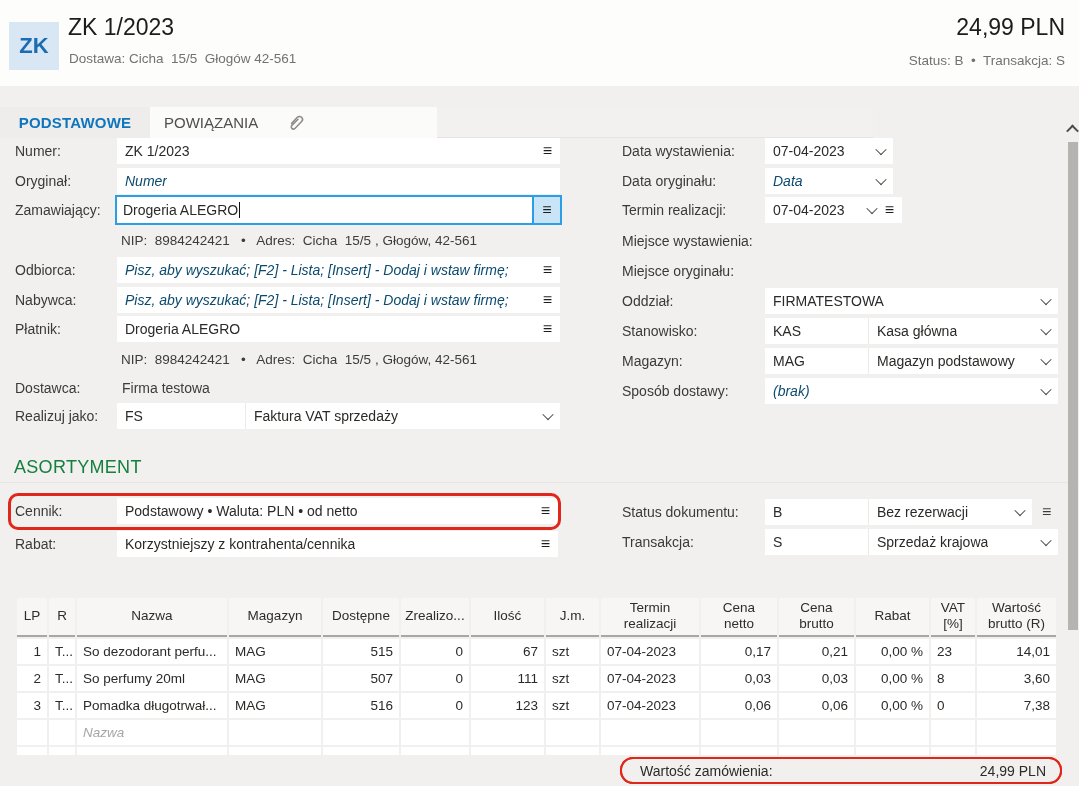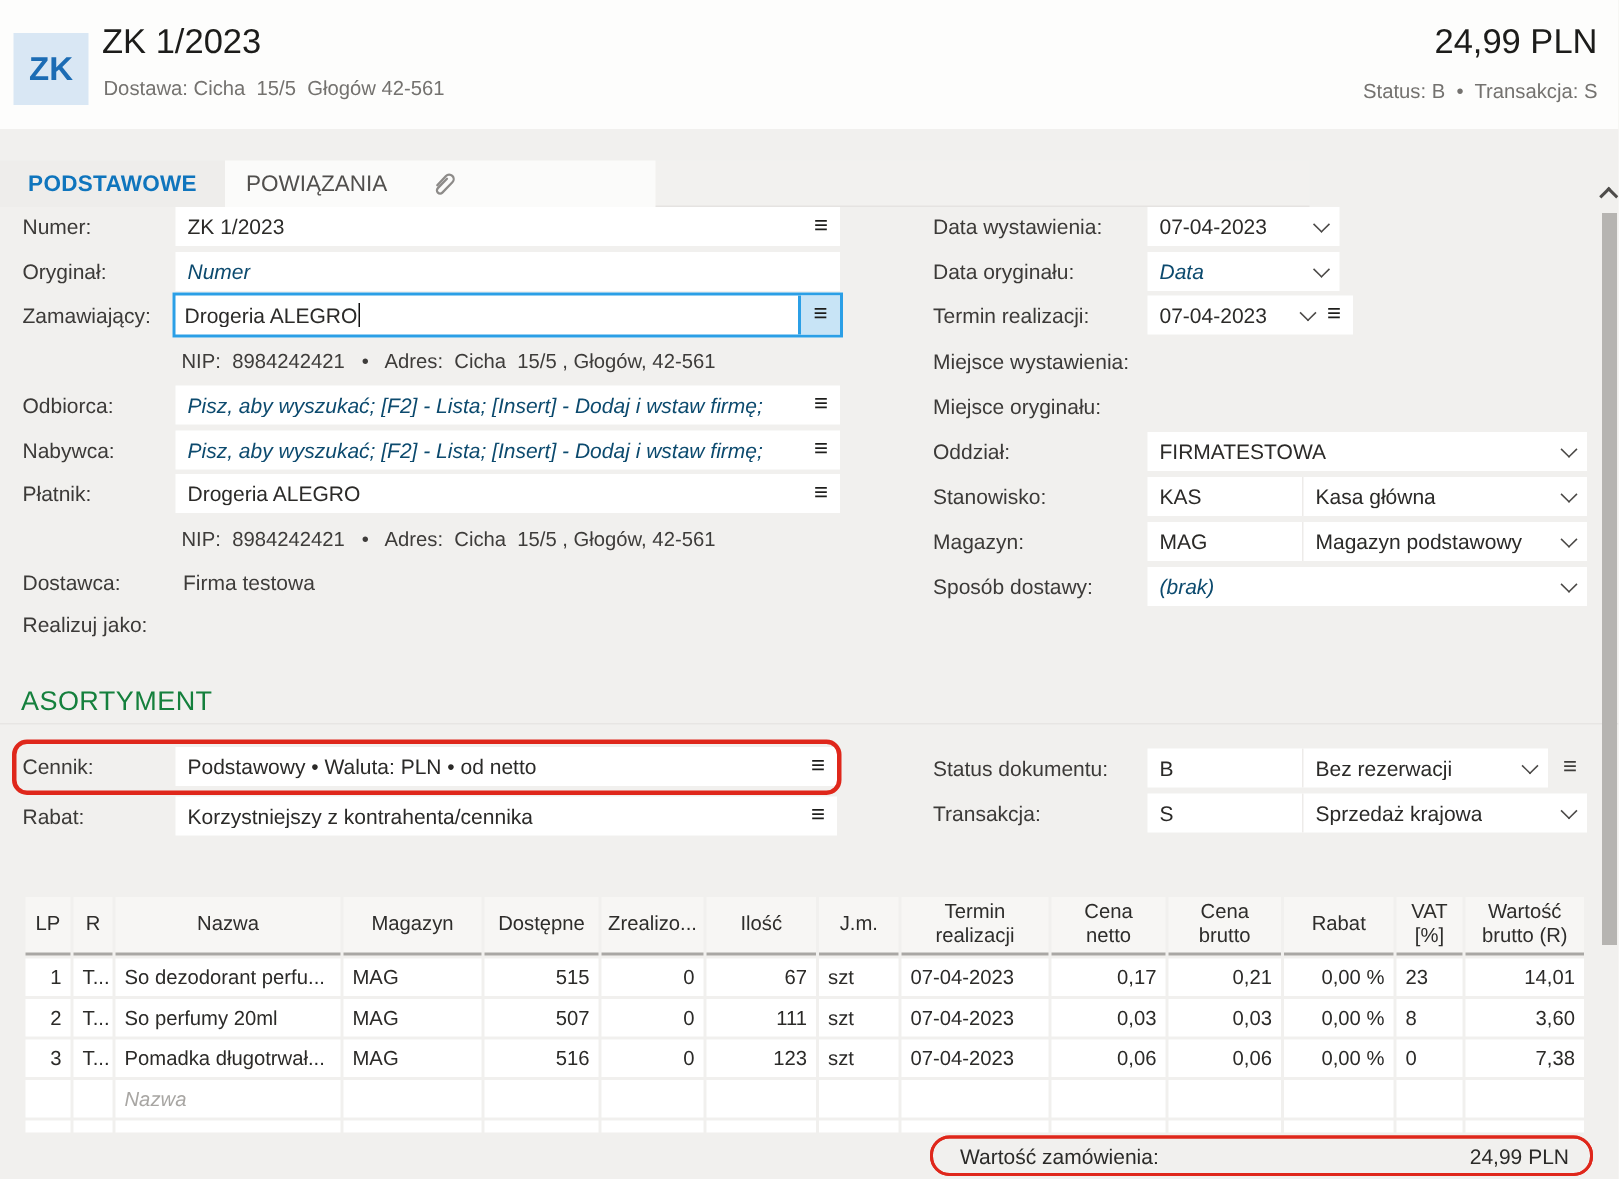--- a/index.html
+++ b/index.html
@@ -140,20 +140,26 @@
   <div class="fld" style="left:117px;top:316px;width:443px">
     <span class="val">Drogeria ALEGRO</span>
     <span class="ham">≡</span>
   </div>
   <div class="flat" style="left:121px;top:352px">NIP:  8984242421   •   Adres:  Cicha  15/5 , Głogów, 42-561</div>
 
   <div class="lbl" style="left:15px;top:380px">Dostawca:</div>
   <div class="flat" style="left:122px;top:380px;font-size:14px">Firma testowa</div>
 
   <div class="lbl" style="left:15px;top:408px">Realizuj jako:</div>
+  <div class="fld" style="left:117px;top:403px;width:443px">
+    <span class="codebox" style="width:120px">FS</span>
+    <span class="sep"></span>
+    <span class="val">Faktura VAT sprzedaży</span>
+    <span class="chev"></span>
+  </div>
 
   <div class="lbl" style="left:622px;top:143px">Data wystawienia:</div>
   <div class="fld" style="left:765px;top:138px;width:128px">
     <span class="val">07-04-2023</span>
     <span class="chev"></span>
   </div>
 
   <div class="lbl" style="left:622px;top:173px">Data oryginału:</div>
   <div class="fld" style="left:765px;top:168px;width:128px">
     <span class="val ph">Data</span>

